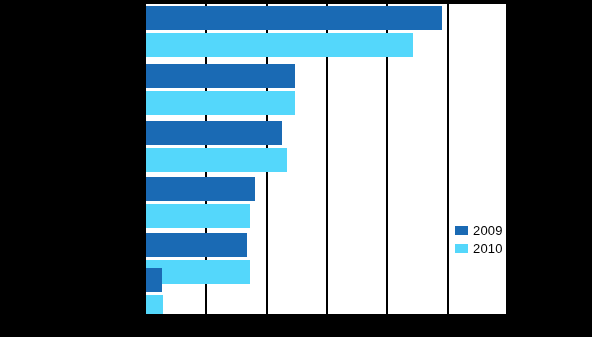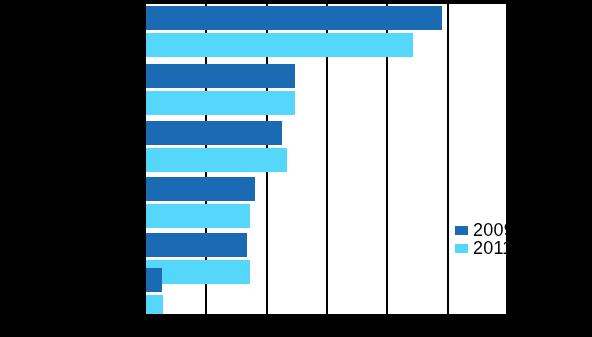--- a/index.html
+++ b/index.html
@@ -90,21 +90,21 @@
     height: 16px;
   }
   .legend-swatch {
     width: 13px;
     height: 9px;
     flex: 0 0 auto;
   }
   .legend-swatch.s2009 { background: #1a6ab4; }
   .legend-swatch.s2010 { background: #54d7fb; }
   .legend-label {
-    font-size: 18px;
+    font-size: 13px;
     color: #000000;
     line-height: 13px;
     letter-spacing: 0.2px;
     white-space: nowrap;
   }
 </style>
 </head>
 <body>
 
 <div id="chart-root">
@@ -139,17 +139,17 @@
   <div id="axis-right"></div>
   <div id="axis-baseline"></div>
 
   <div id="legend">
     <div class="legend-row">
       <span class="legend-swatch s2009"></span>
       <span class="legend-label">2009</span>
     </div>
     <div class="legend-row">
       <span class="legend-swatch s2010"></span>
-      <span class="legend-label">2011</span>
+      <span class="legend-label">2010</span>
     </div>
   </div>
 
 </div>
 
 </body></html>

